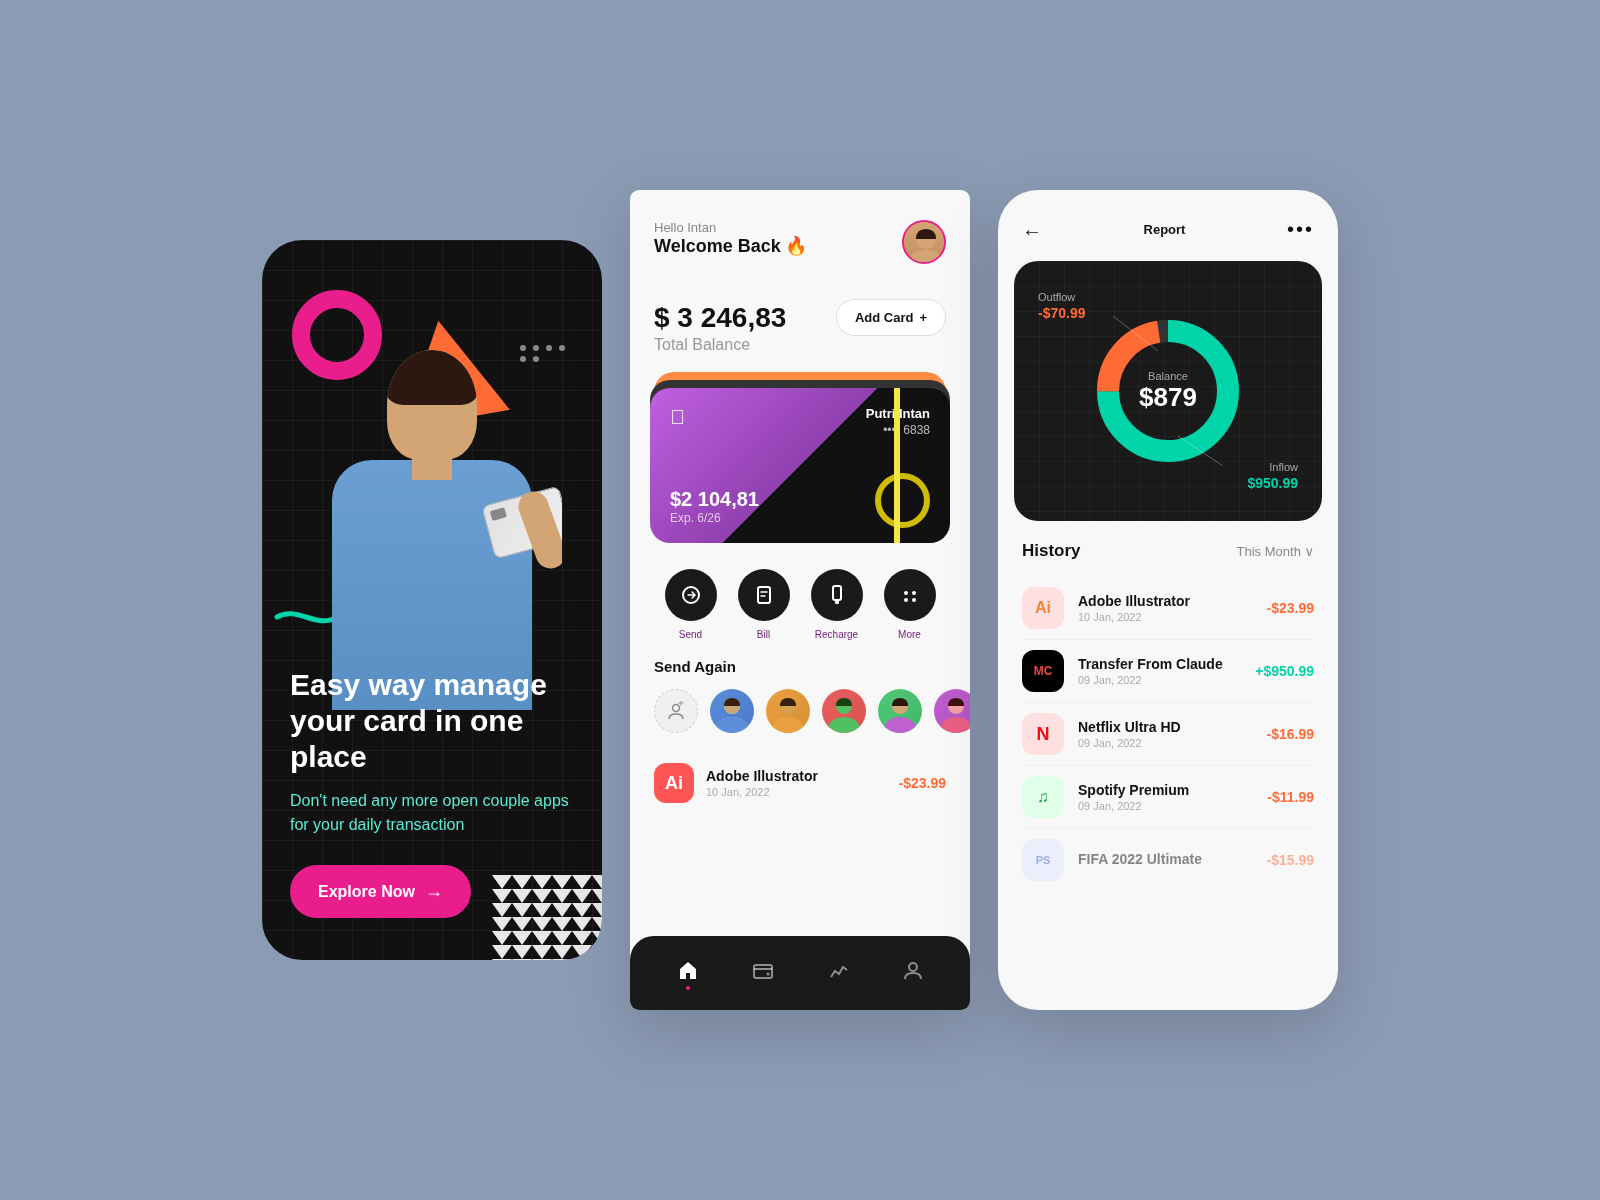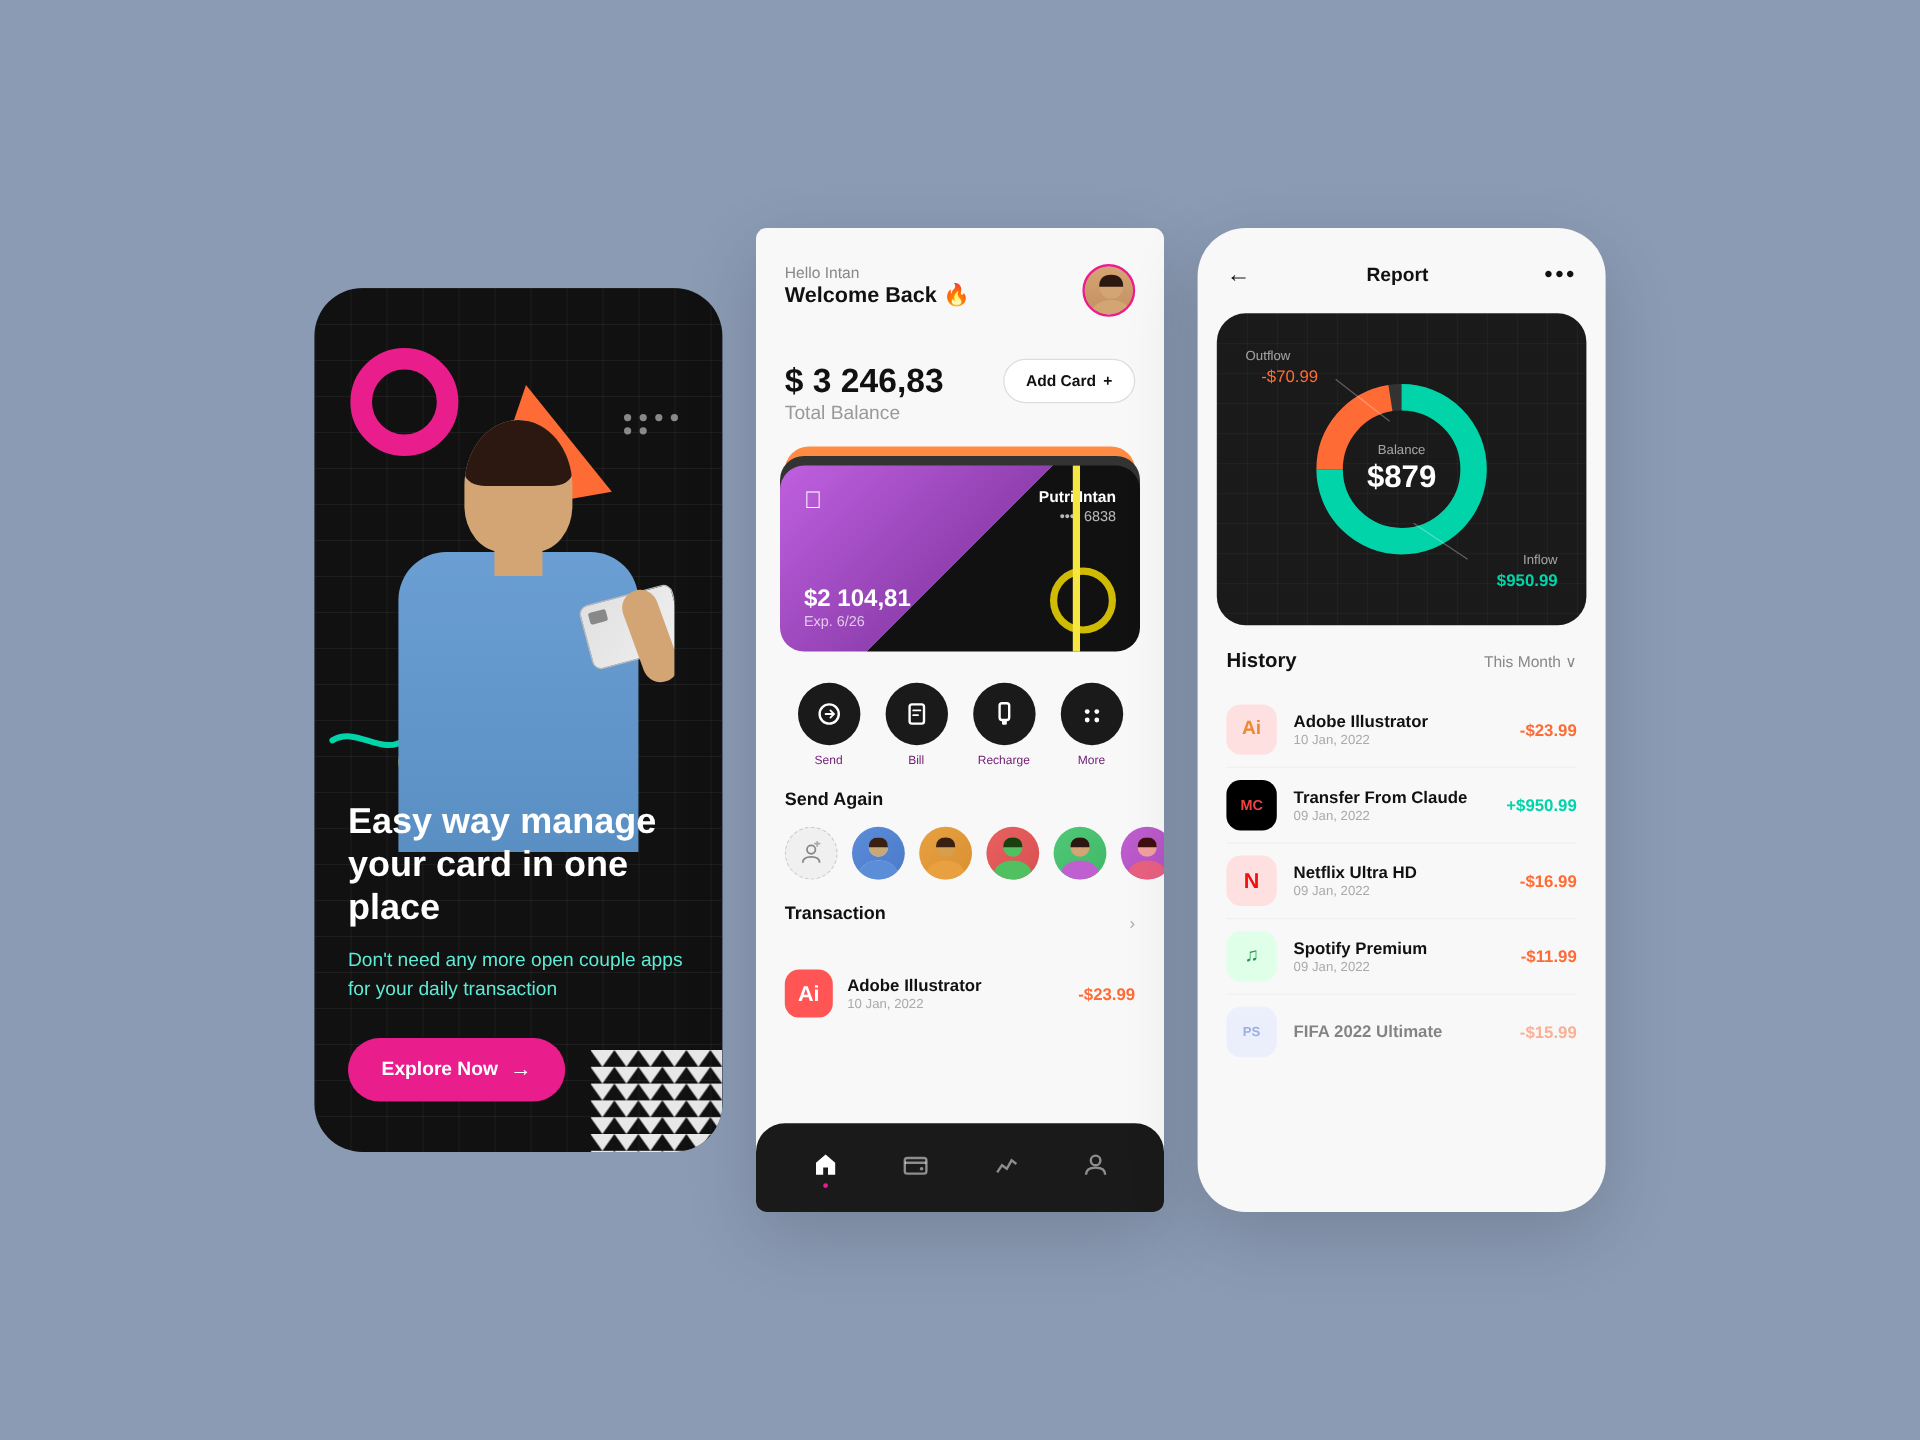--- a/index.html
+++ b/index.html
@@ -410,21 +410,21 @@
       justify-content: space-between;
       padding: 28px 24px 0;
       margin-bottom: 0;
     }
     .s3-back {
       font-size: 20px;
       color: #111;
       cursor: pointer;
     }
     .s3-title {
-      font-size: 16px;
+      font-size: 13px;
       font-weight: 800;
       color: #111;
     }
     .s3-more {
       font-size: 20px;
       color: #111;
       cursor: pointer;
       letter-spacing: 2px;
     }
     .s3-chart-area {
@@ -478,23 +478,22 @@
       top: 30px;
       left: 24px;
     }
     .outflow-label {
       color: rgba(255,255,255,0.6);
       font-size: 11px;
     }
     .outflow-value {
       color: #ff6b35;
       font-size: 14px;
-      font-weight: 400;
+      font-weight: 700;
       margin-top: 2px;
-      margin-left: 13px;
     }
     .chart-inflow {
       position: absolute;
       bottom: 30px;
       right: 24px;
       text-align: right;
     }
     .inflow-label {
       color: rgba(255,255,255,0.6);
       font-size: 11px;
@@ -774,24 +773,20 @@
         </div>
         <div class="contact-avatar contact-c5" style="border-radius:50%;overflow:hidden;">
           <svg width="44" height="44" viewBox="0 0 44 44">
               <circle cx="22" cy="17" r="8" fill="#f0a0a0"></circle>
               <path d="M14,17 Q14,9 22,9 Q30,9 30,17" fill="#401010"></path>
               <ellipse cx="22" cy="40" rx="16" ry="12" fill="#e86080"></ellipse>
             </svg>
         </div>
       </div>
 
-      <div class="s2-transaction-header">
-        <span class="s2-section-title">Transaction</span>
-        <span class="see-all">›</span>
-      </div>
       <div class="transaction-item">
         <div class="txn-logo txn-logo-ai">Ai</div>
         <div class="txn-info">
           <div class="txn-name">Adobe Illustrator</div>
           <div class="txn-date">10 Jan, 2022</div>
         </div>
         <div class="txn-amount">-$23.99</div>
       </div>
     </div>
 

